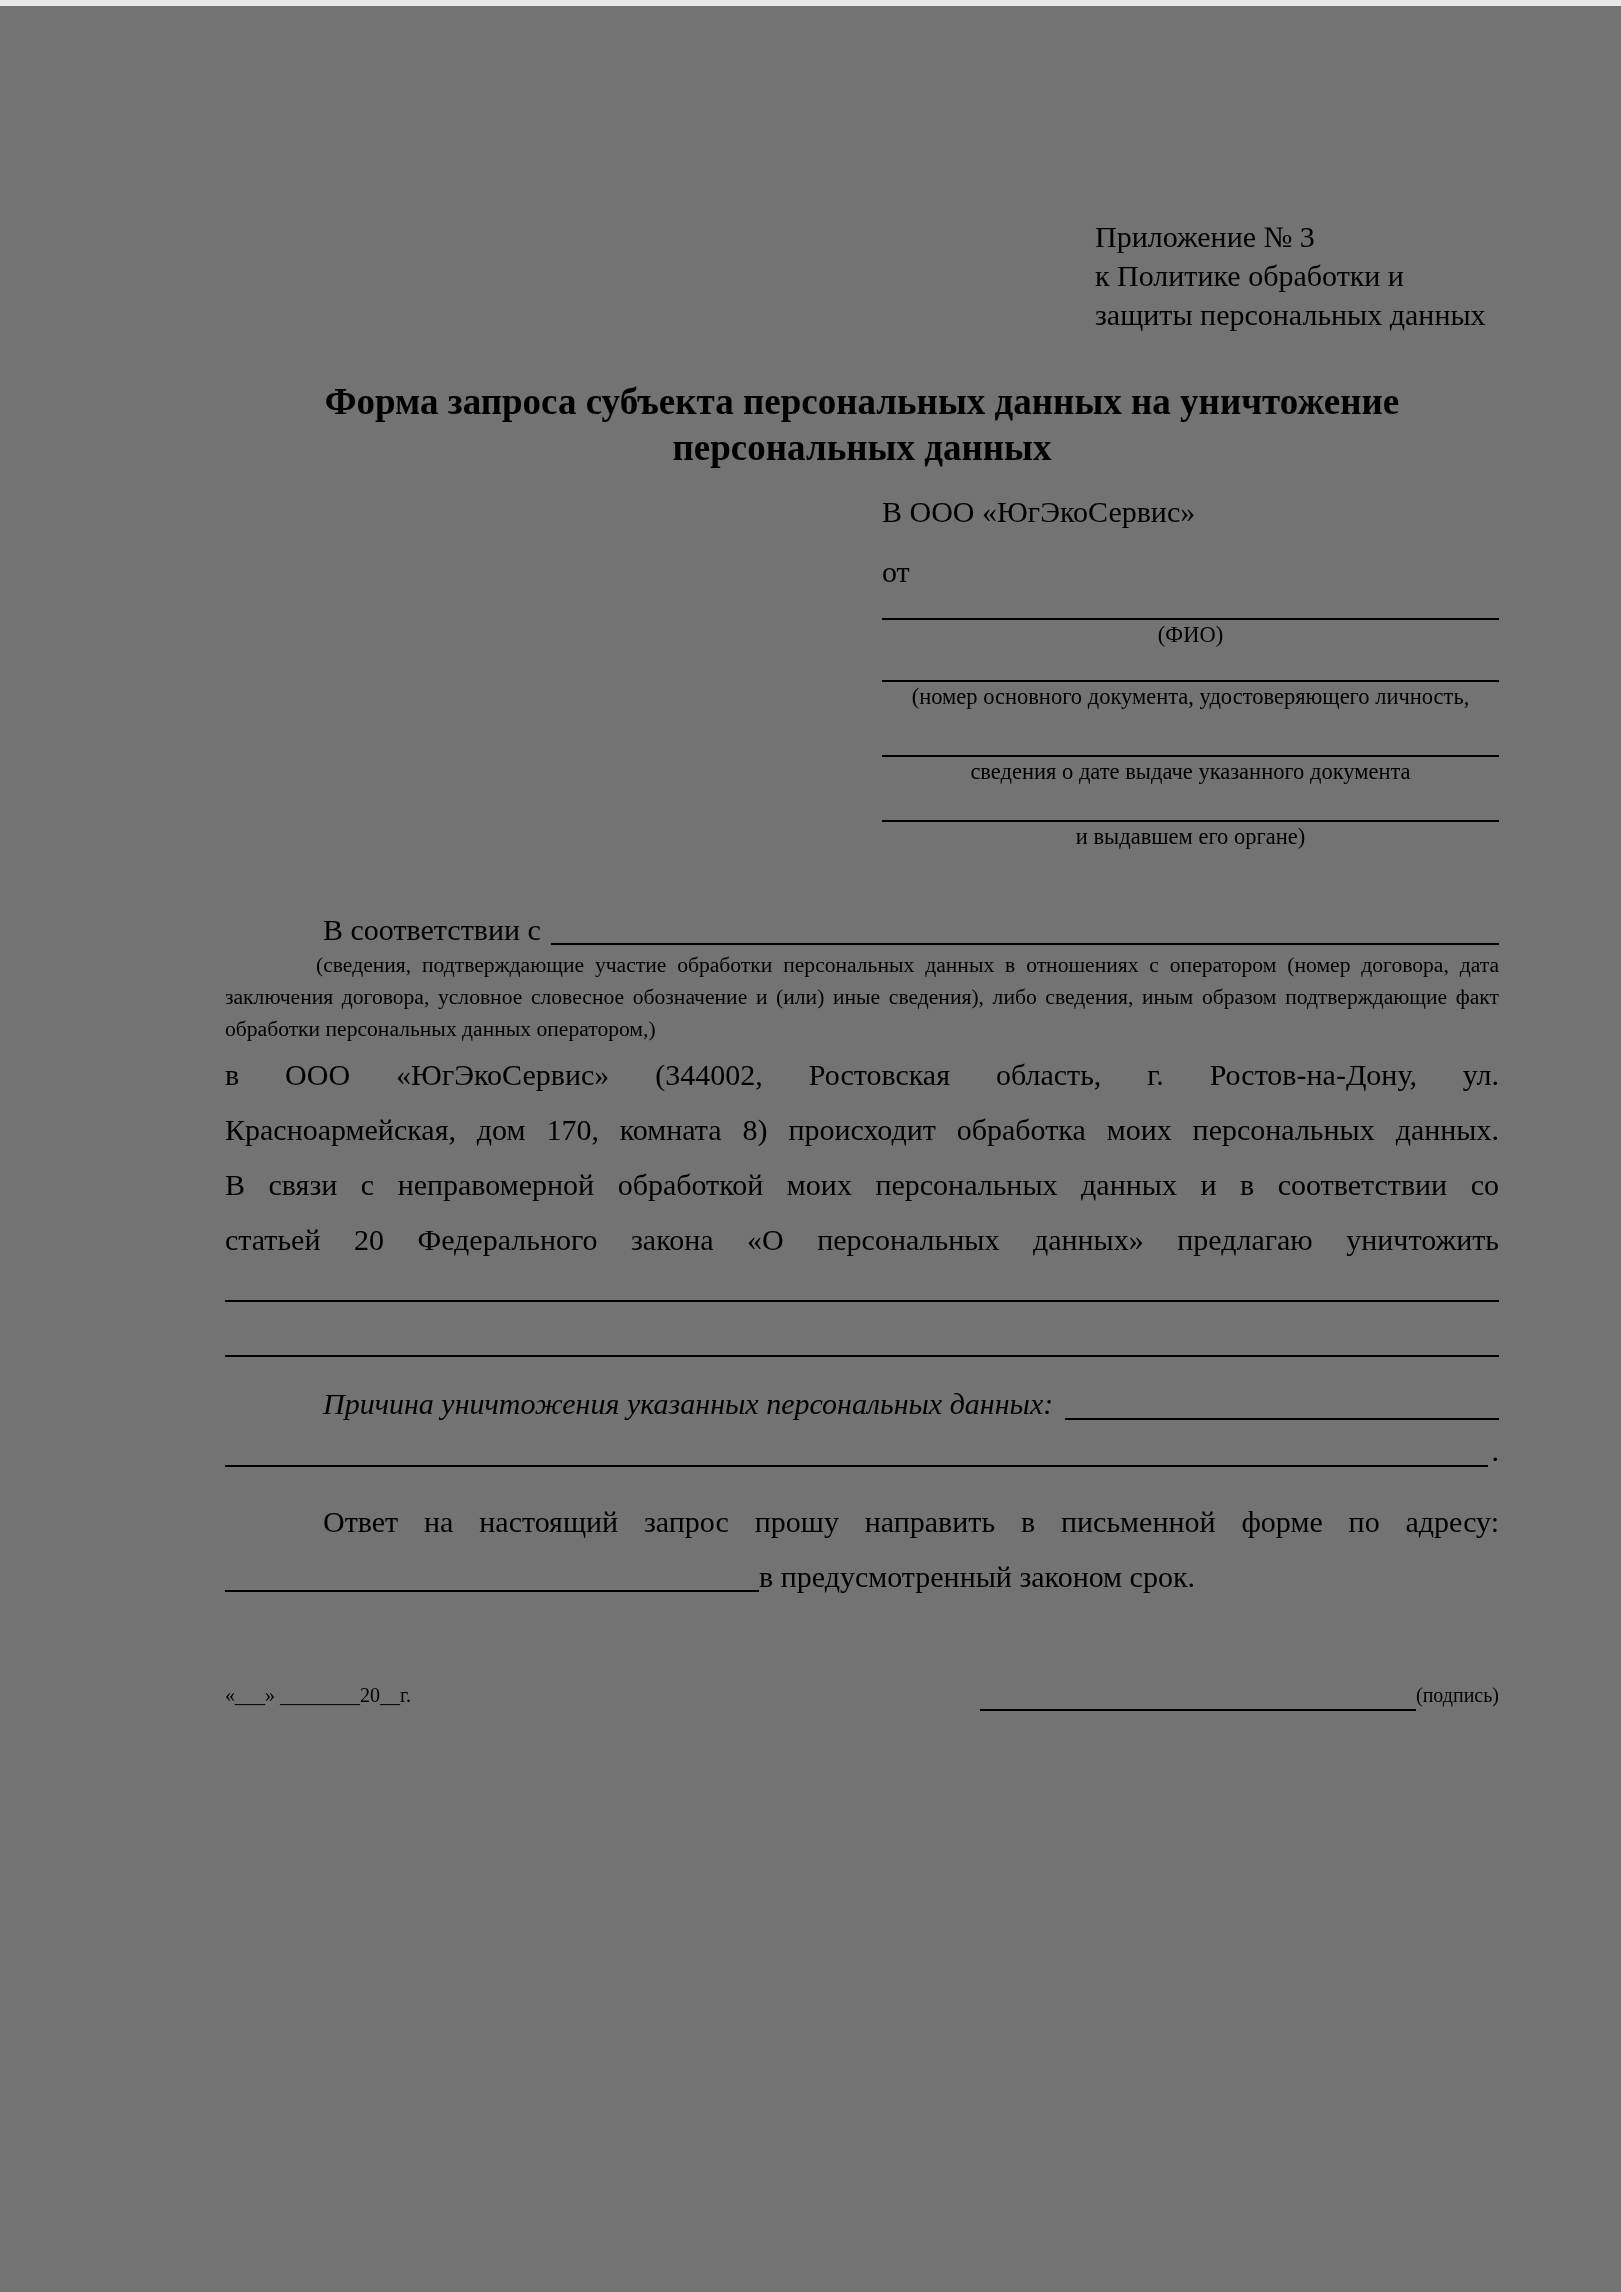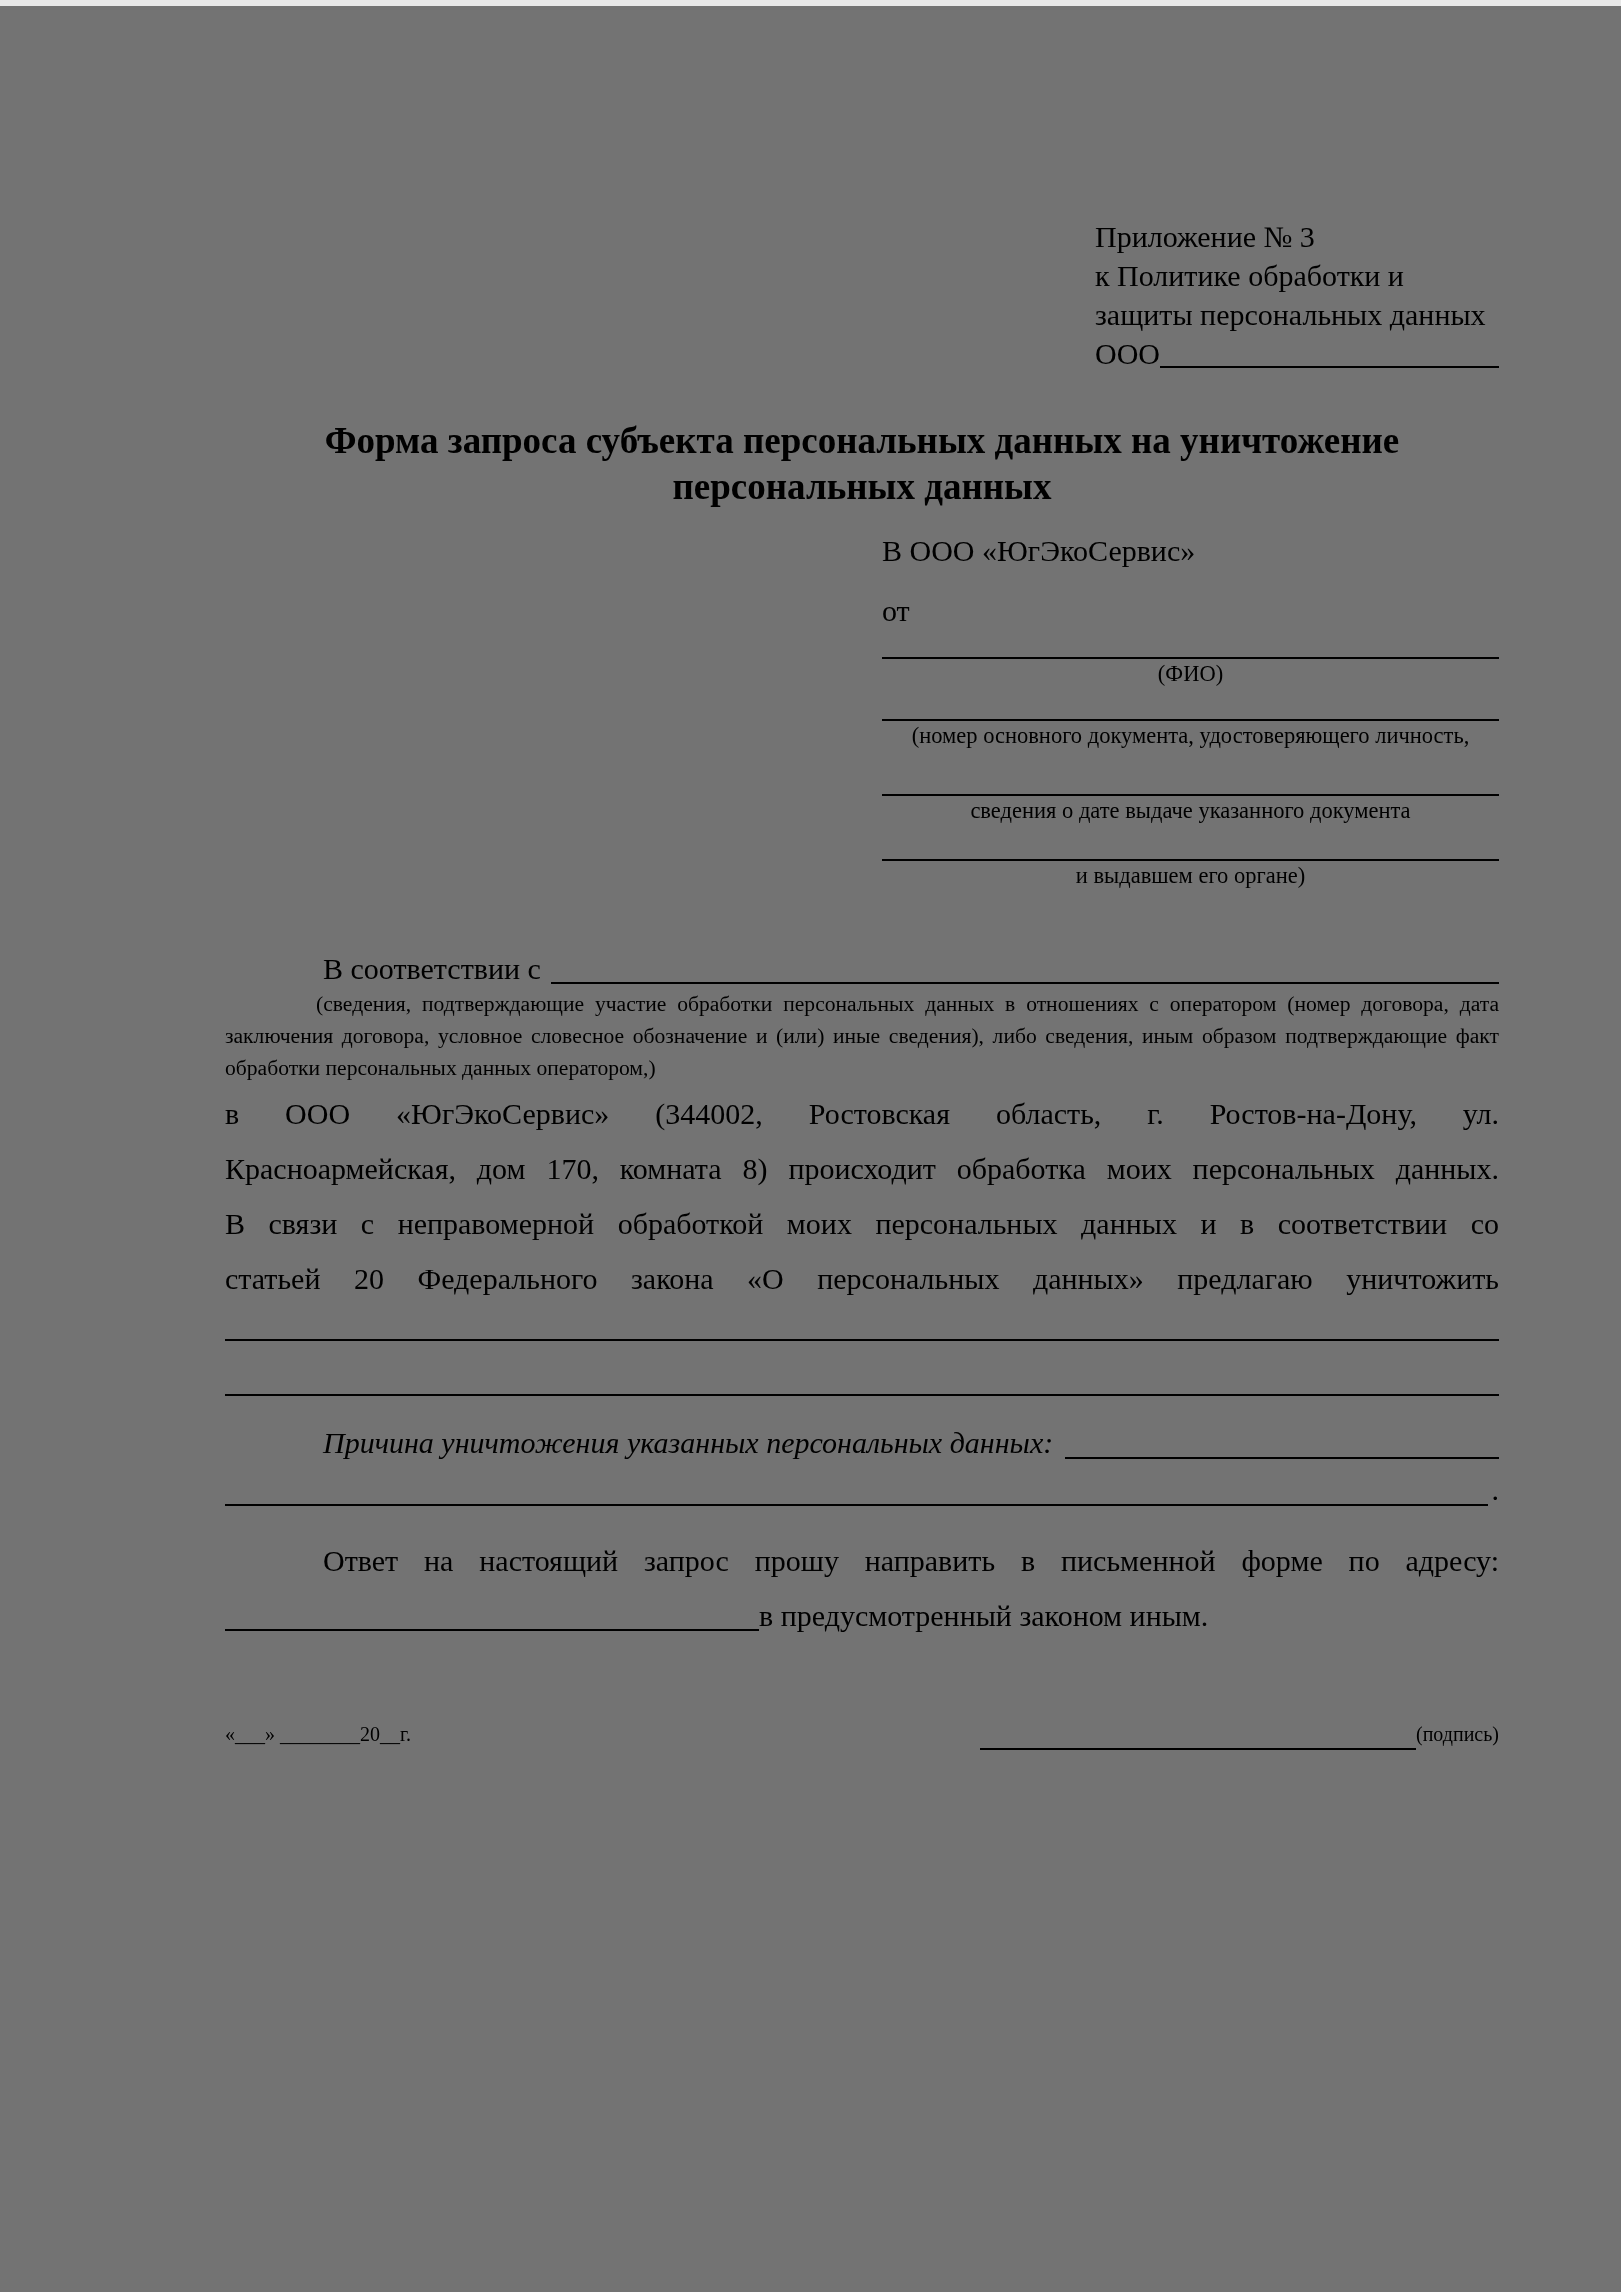--- a/index.html
+++ b/index.html
@@ -83,24 +83,20 @@
 </style>
 </head>
 <body>
 
 <div class="page">
 
   <div class="hdr">
     <div class="row">Приложение № 3</div>
     <div class="row">к Политике обработки и</div>
     <div class="row">защиты персональных данных</div>
-    <div class="ooo-row">
-      <span>ООО</span>
-      <span class="fill"></span>
-    </div>
   </div>
 
   <div class="title">Форма запроса субъекта персональных данных на уничтожение персональных данных</div>
 
   <div class="recipient">
     <div class="to">В ООО «ЮгЭкоСервис»</div>
     <div class="from">от</div>
     <div class="field f-fio"></div>
     <div class="cap">(ФИО)</div>
     <div class="field f-doc1"></div>
@@ -136,21 +132,21 @@
     <span class="fill"></span>
   </div>
   <div class="period-row">
     <span class="fill"></span>
     <span class="dot">.</span>
   </div>
 
   <div class="resp1">Ответ на настоящий запрос прошу направить в письменной форме по адресу:</div>
   <div class="resp2">
     <span class="fill"></span>
-    <span class="suffix">в предусмотренный законом иным.</span>
+    <span class="suffix">в предусмотренный законом срок.</span>
   </div>
 
   <div class="footer-row">
     <span class="date">«___» ________20__г.</span>
     <span class="sig-group">
       <span class="fill"></span>
       <span class="capn">(подпись)</span>
     </span>
   </div>
 

